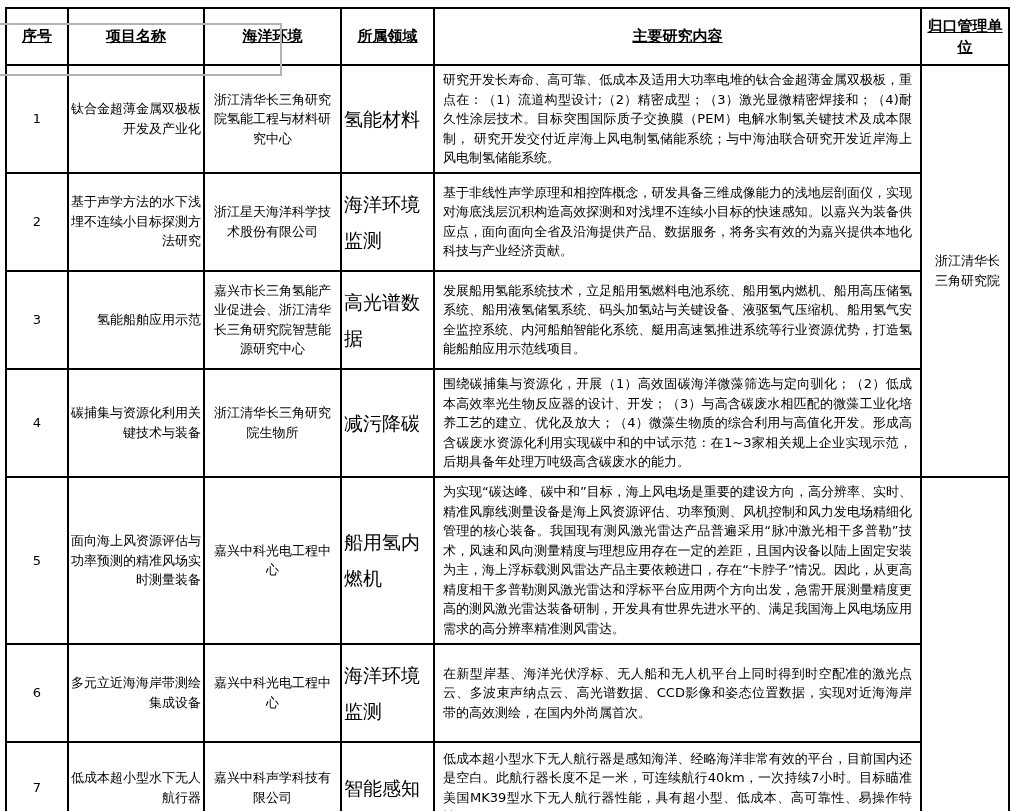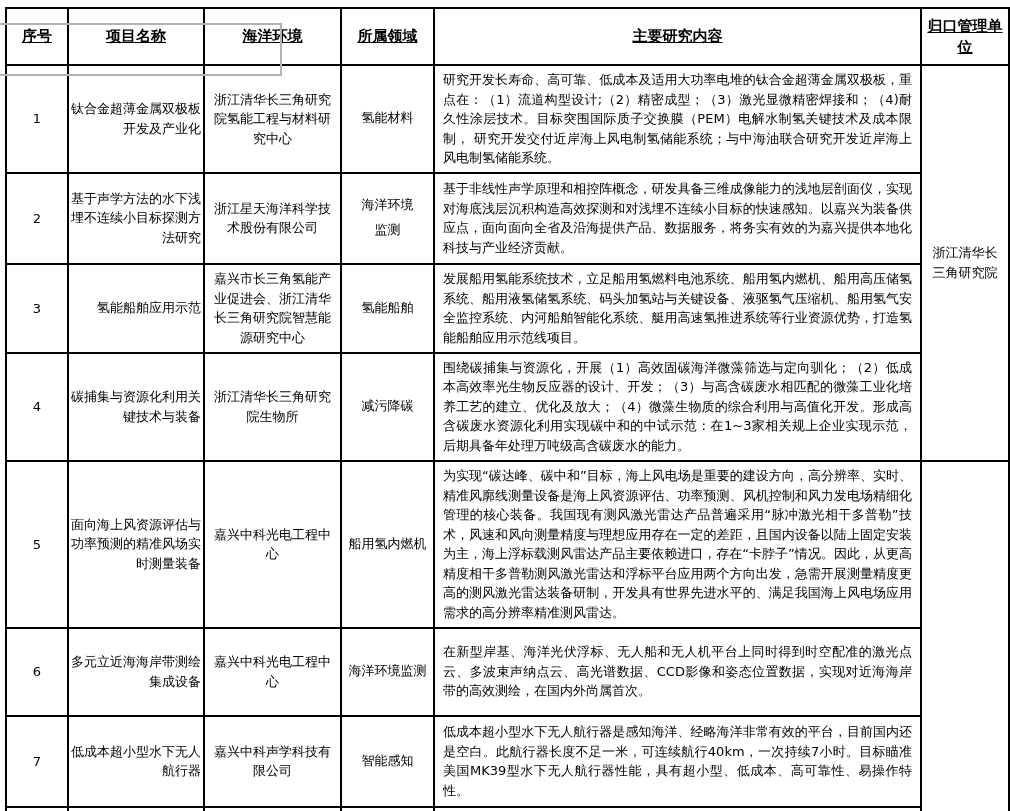--- a/index.html
+++ b/index.html
@@ -49,34 +49,34 @@
     padding: 2px 2px;
   }
   td.c-unit {
     text-align: center;
     font-size: 13px;
     line-height: 1.5;
     padding: 2px 4px;
     border-radius: 30px;
   }
   td.c-field {
-    text-align: center;
-    font-size: 13px;
+    text-align: left;
+    font-size: 19px;
     line-height: 1.9;
     padding: 12px 2px;
     white-space: pre-line;
   }
   td.c-content {
     text-align: justify;
     font-size: 13px;
     line-height: 1.5;
     padding: 4px 8px;
   }
   td.c-mgmt {
-    text-align: center;
+    text-align: right;
     font-size: 13px;
     line-height: 1.5;
     padding: 2px 8px;
   }
   .selection-box {
     position: absolute;
     left: -10px;
     top: 23px;
     width: 288px;
     height: 49px;
@@ -126,21 +126,21 @@
       <td class="c-unit">浙江星天海洋科学技术股份有限公司</td>
       <td class="c-field">海洋环境
 监测</td>
       <td class="c-content">基于非线性声学原理和相控阵概念，研发具备三维成像能力的浅地层剖面仪，实现对海底浅层沉积构造高效探测和对浅埋不连续小目标的快速感知。以嘉兴为装备供应点，面向面向全省及沿海提供产品、数据服务，将务实有效的为嘉兴提供本地化科技与产业经济贡献。</td>
     </tr>
 
     <tr style="height:89px;">
       <td class="c-no">3</td>
       <td class="c-name">氢能船舶应用示范</td>
       <td class="c-unit">嘉兴市长三角氢能产业促进会、浙江清华长三角研究院智慧能源研究中心</td>
-      <td class="c-field">氢能船舶</td>
+      <td class="c-field">高光谱数据</td>
       <td class="c-content">发展船用氢能系统技术，立足船用氢燃料电池系统、船用氢内燃机、船用高压储氢系统、船用液氢储氢系统、码头加氢站与关键设备、液驱氢气压缩机、船用氢气安全监控系统、内河船舶智能化系统、艇用高速氢推进系统等行业资源优势，打造氢能船舶应用示范线项目。</td>
     </tr>
 
     <tr style="height:108px;">
       <td class="c-no">4</td>
       <td class="c-name">碳捕集与资源化利用关键技术与装备</td>
       <td class="c-unit">浙江清华长三角研究院生物所</td>
       <td class="c-field">减污降碳</td>
       <td class="c-content">围绕碳捕集与资源化，开展（1）高效固碳海洋微藻筛选与定向驯化；（2）低成本高效率光生物反应器的设计、开发；（3）与高含碳废水相匹配的微藻工业化培养工艺的建立、优化及放大；（4）微藻生物质的综合利用与高值化开发。形成高含碳废水资源化利用实现碳中和的中试示范：在1~3家相关规上企业实现示范，后期具备年处理万吨级高含碳废水的能力。</td>
     </tr>

